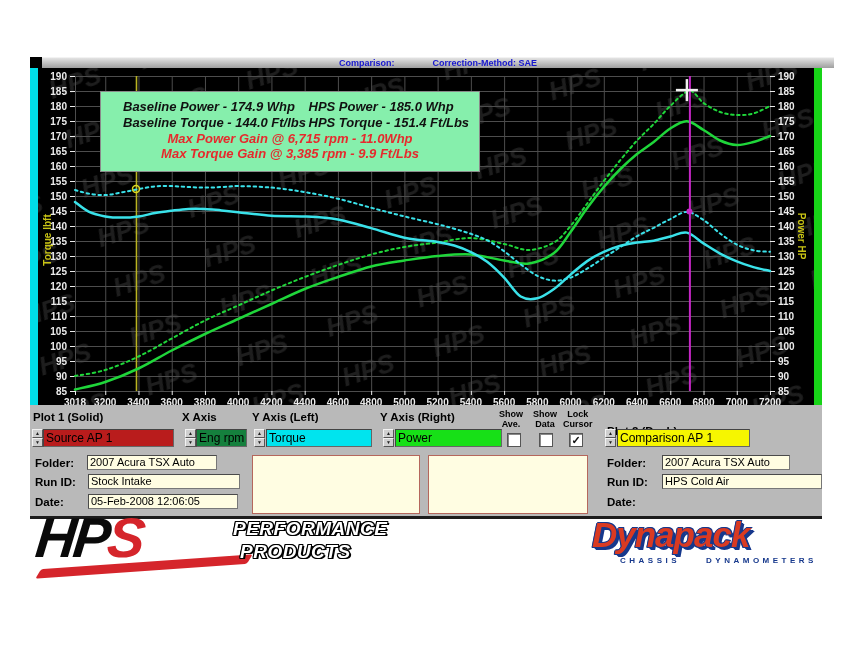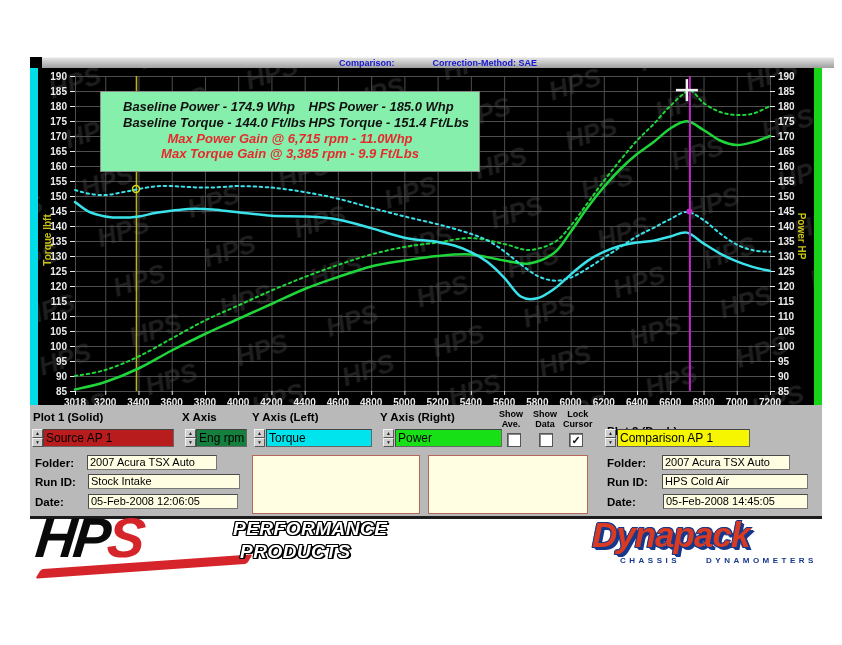--- a/index.html
+++ b/index.html
@@ -381,23 +381,22 @@
     <div class="fld" style="left:58px;top:69px;width:152px">Stock Intake</div>
     <div class="plabel" style="left:5px;top:91px">Date:</div>
     <div class="fld" style="left:58px;top:89px;width:150px">05-Feb-2008  12:06:05</div>
 
     <div class="ta" style="left:222px;top:50px"></div>
     <div class="ta" style="left:398px;top:50px;width:160px"></div>
 
     <div class="plabel" style="left:577px;top:52px">Folder:</div>
     <div class="fld" style="left:632px;top:50px;width:128px">2007 Acura TSX Auto</div>
     <div class="plabel" style="left:577px;top:71px">Run ID:</div>
-    <div class="fld" style="left:632px;top:69px;width:146px">HPS Cold Air</div>
+    <div class="fld" style="left:632px;top:69px;width:160px">HPS Cold Air</div>
     <div class="plabel" style="left:577px;top:91px">Date:</div>
-    <div class="fld" style="left:633px;top:89px;width:145px">05-Feb-2008  14:45:05</div>
   </div>
 
   <div class="appbottom"></div>
 </div>
 
 <div class="hpslogo">
   <div class="hpsword"><span>HP</span><span class="s">S</span></div>
   <div class="hpsswoosh"></div>
   <div class="outl perf">PERFORMANCE</div>
   <div class="outl prod">PRODUCTS</div>

